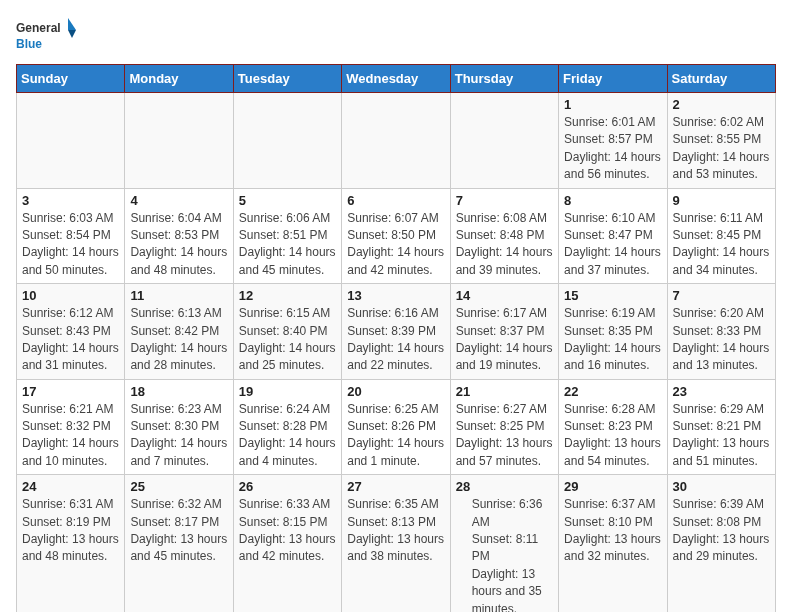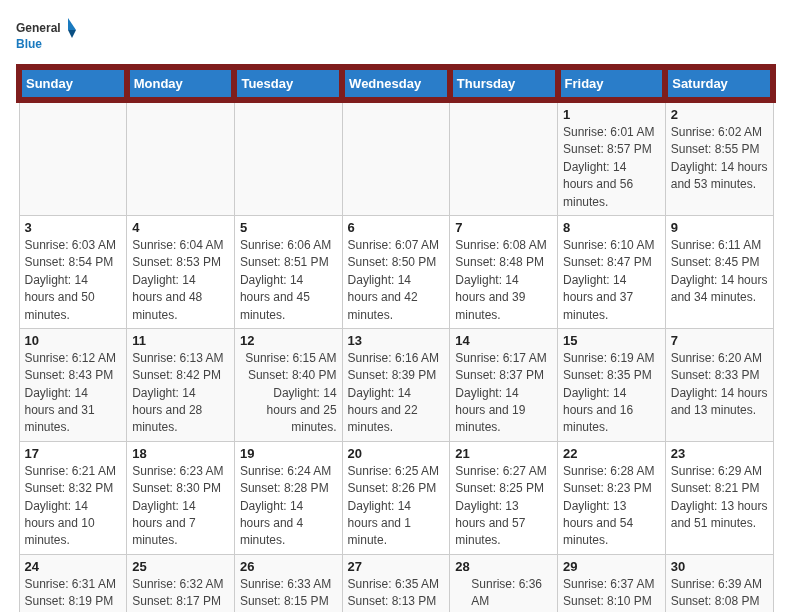--- a/index.html
+++ b/index.html
@@ -39,21 +39,21 @@
       border-collapse: collapse;
       table-layout: fixed;
     }
     thead th {
       background: #2a7dc9;
       color: #fff;
       font-size: 13px;
       font-weight: bold;
       padding: 6px 4px;
       text-align: left;
-      border: 6px solid #7f1d1d;
+      border: 1px solid #7f1d1d;
     }
     tbody td {
       border: 1px solid #ccc;
       vertical-align: top;
       padding: 4px 5px;
       font-size: 10.5px;
       color: #333;
       min-height: 80px;
       height: 80px;
     }
@@ -180,21 +180,21 @@
 Daylight: 14 hours and 31 minutes.</div>
         </td>
         <td>
           <div class="day-num">11</div>
           <div class="day-info" style="white-space: pre-line;">Sunrise: 6:13 AM
 Sunset: 8:42 PM
 Daylight: 14 hours and 28 minutes.</div>
         </td>
         <td>
           <div class="day-num">12</div>
-          <div class="day-info" style="white-space: pre-line; text-align: right;">Sunrise: 6:15 AM
+          <div class="day-info" style="white-space: pre-line;">Sunrise: 6:15 AM
 Sunset: 8:40 PM
 Daylight: 14 hours and 25 minutes.</div>
         </td>
         <td>
           <div class="day-num">13</div>
           <div class="day-info" style="white-space: pre-line;">Sunrise: 6:16 AM
 Sunset: 8:39 PM
 Daylight: 14 hours and 22 minutes.</div>
         </td>
         <td>

